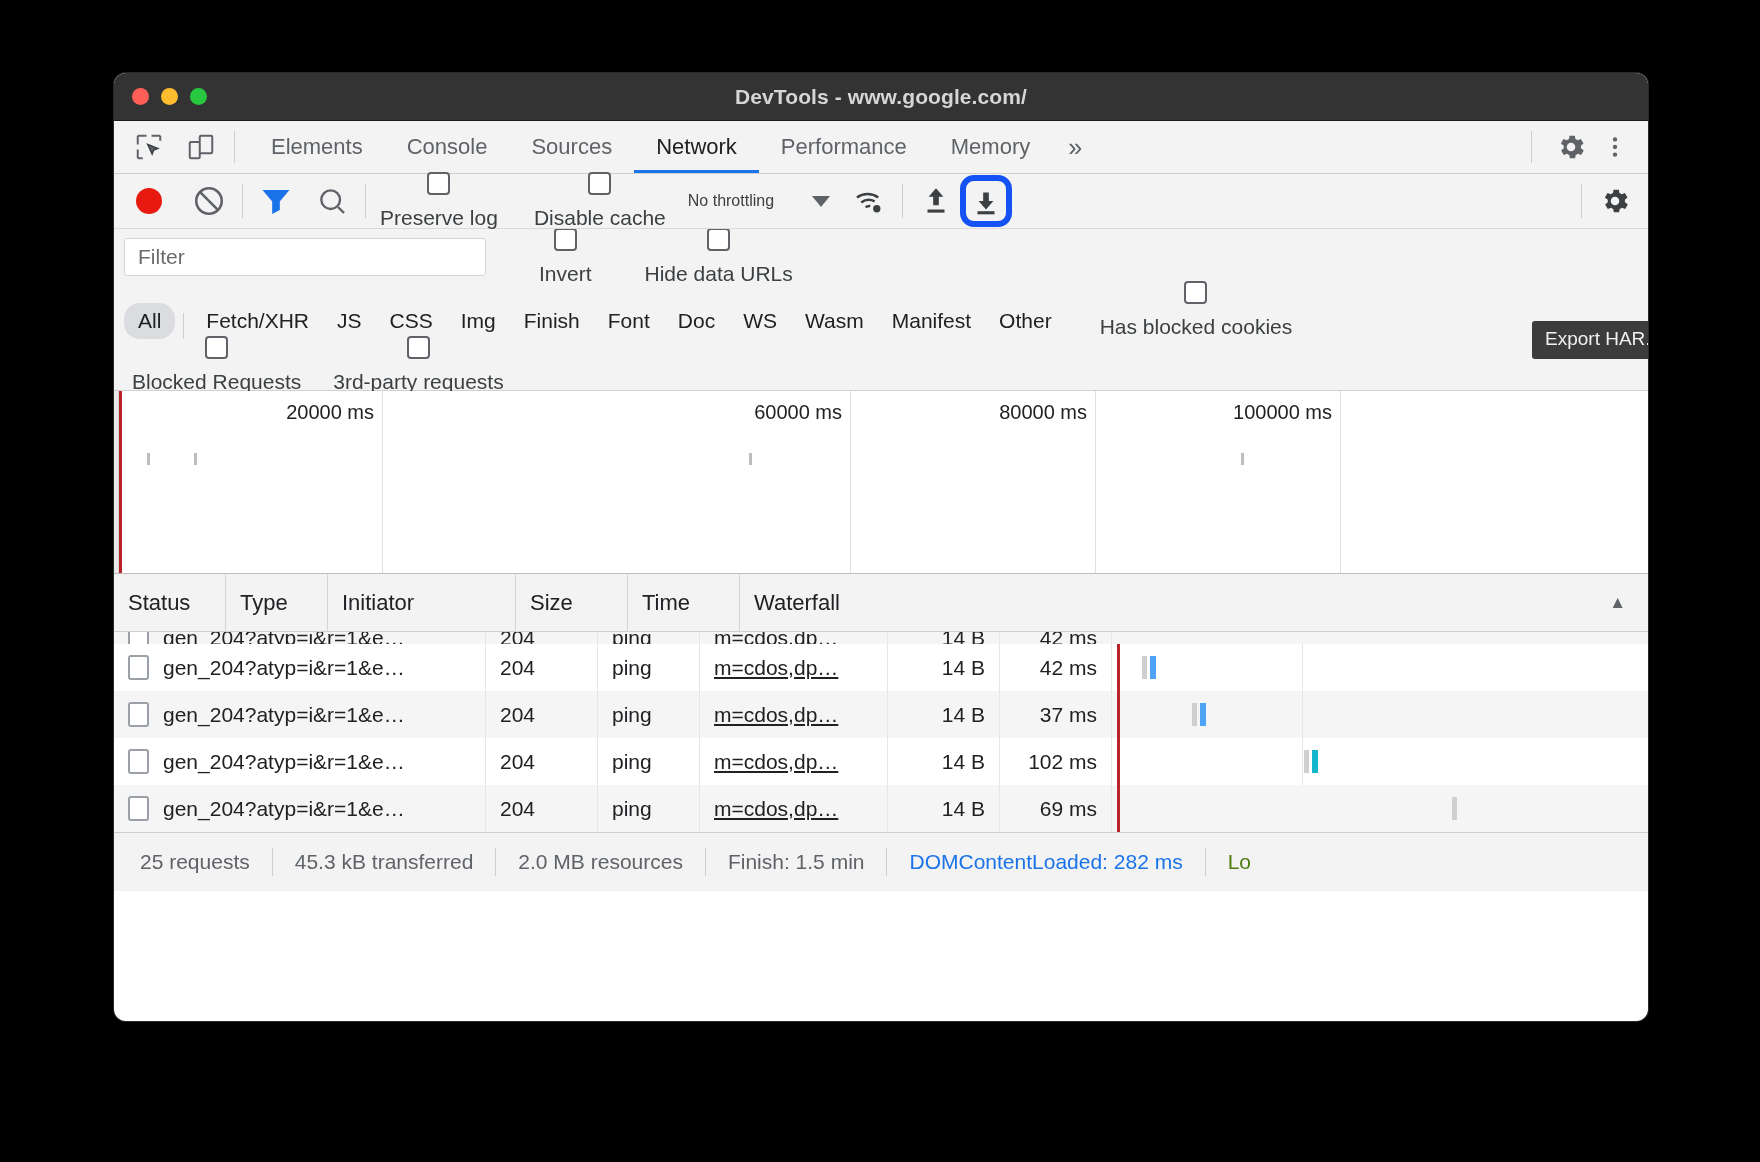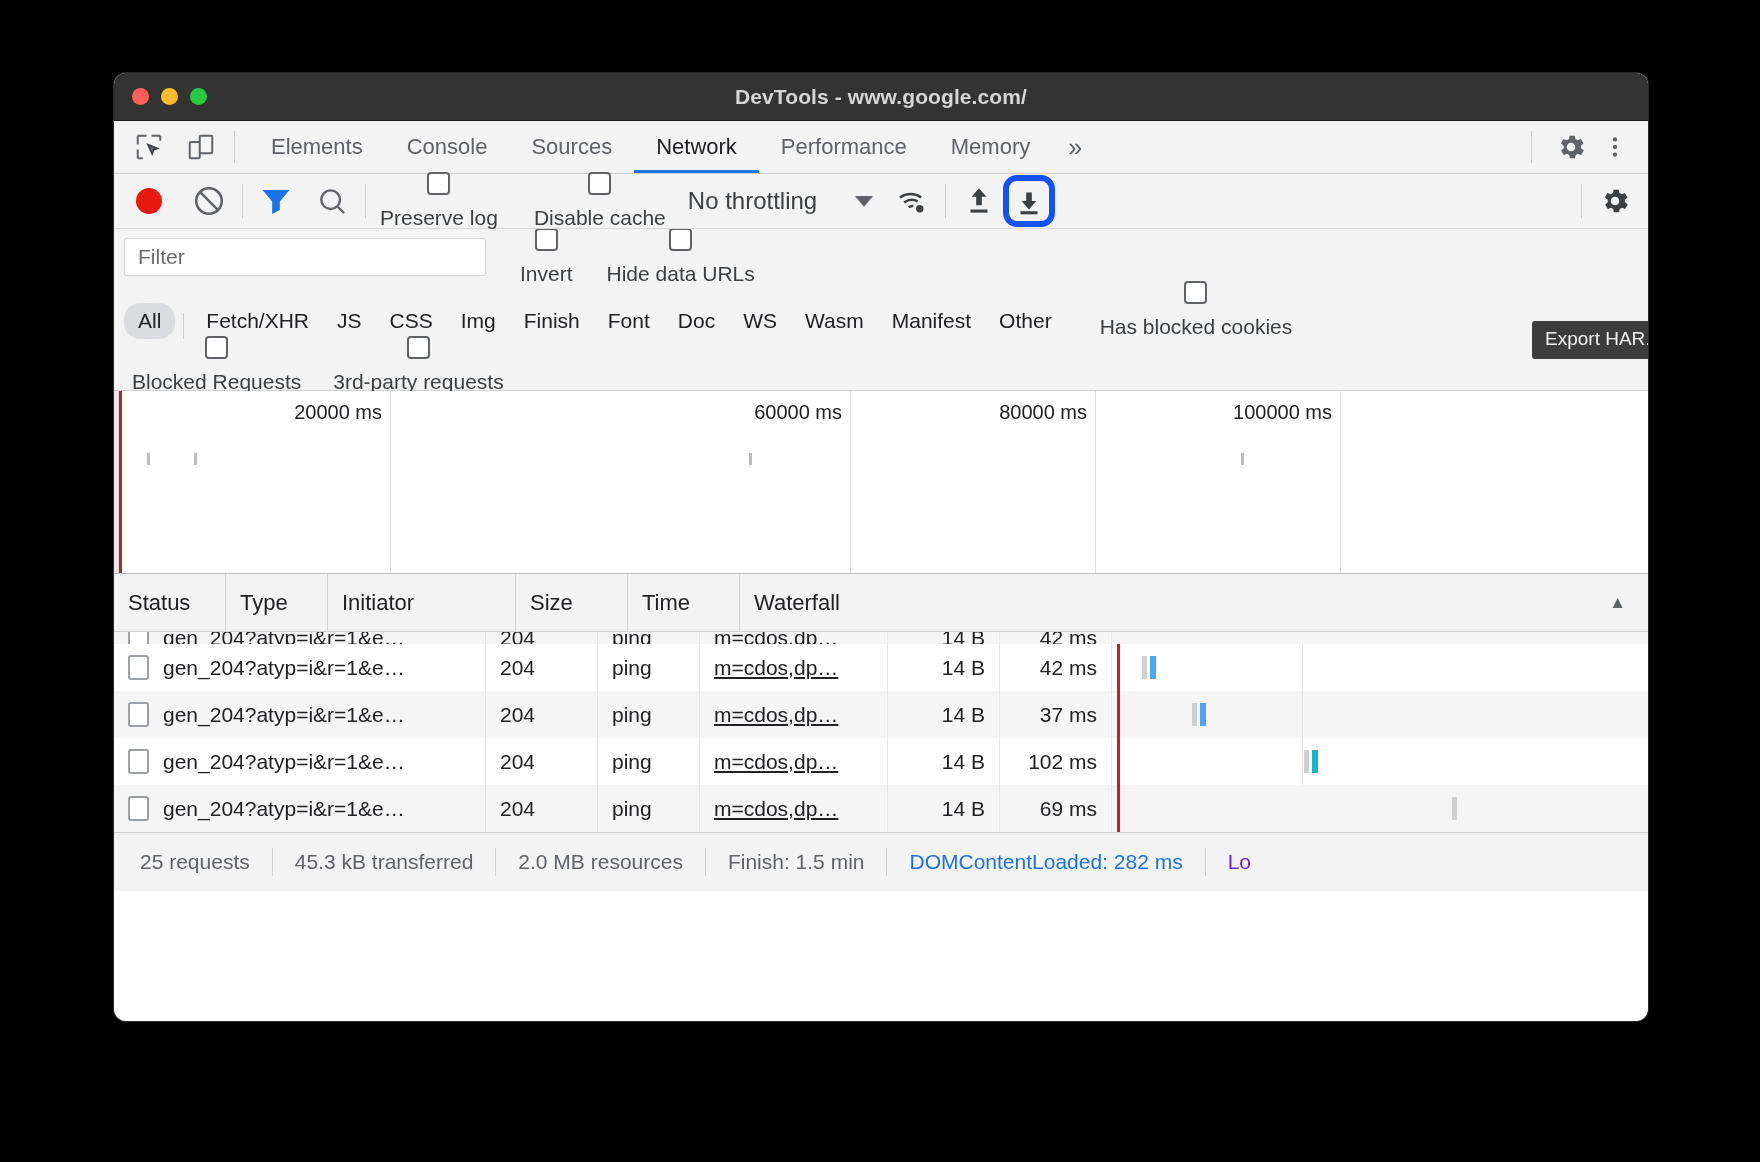--- a/index.html
+++ b/index.html
@@ -87,21 +87,21 @@
     position: relative;
   }
   .rec-dot { width: 26px; height: 26px; border-radius: 50%; background: #e8190f; }
   .chk-label { display: flex; align-items: center; gap: 11px; font-size: 21px; color: #3c4043; cursor: pointer; white-space: nowrap; flex-direction: column;}
   .chk {
     width: 23px; height: 23px; border: 2px solid #5f6368; border-radius: 4px;
     background: #fff; flex: 0 0 auto;
   }
   .throttle {
     display: flex; align-items: center; gap: 38px;
-    font-size: 24px; color: #3c4043; cursor: pointer; margin-left: 22px;
+    font-size: 16px; color: #3c4043; cursor: pointer; margin-left: 22px;
   }
   .caret { width: 0; height: 0; border-left: 9px solid transparent; border-right: 9px solid transparent; border-top: 11px solid #5f6368; }
   .export-wrap { position: relative; display: flex; align-items: center; justify-content: center; }
   .export-ring {
     position: absolute; left: 50%; top: 50%;
     transform: translate(-50%,-50%);
     width: 52px; height: 52px;
     border: 6px solid #1452f3; border-radius: 14px;
     pointer-events: none;
   }
@@ -115,21 +115,21 @@
     white-space: nowrap;
     z-index: 40;
   }
 
   
   .filter-bar {
     height: 56px;
     background: #f3f3f3;
     display: flex; align-items: center;
     padding-left: 10px;
-    gap: 34px;
+    gap: 53px;
   }
   .filter-input {
     width: 362px; height: 38px;
     background: #fff; border: 1px solid #d6d6d6; border-radius: 3px;
     display: flex; align-items: center; padding: 0 13px;
     font-size: 21px; color: #6b6b6b;
   }
   .type-bar {
     height: 54px; background: #f3f3f3;
     display: flex; align-items: flex-end; padding-left: 10px; gap: 0;
@@ -205,21 +205,21 @@
     border-top: 1px solid #cfcfcf;
     display: flex; align-items: center;
     padding-left: 26px;
     font-size: 21px; color: #5f6368;
     gap: 0;
   }
   .sb-item { padding: 0 22px; white-space: nowrap; }
   .sb-item:first-child { padding-left: 0; }
   .sb-sep { width: 1px; height: 28px; background: #cfcfcf; }
   .sb-dcl { color: #1a73e8; font-weight: 500; }
-  .sb-load { color: #6d28d9; font-weight: 500; }
+  .sb-load { color: #4d7c0f; font-weight: 500; }
 </style>
 </head>
 <body>
 
 <div id="devtools-window">
 
   <div class="titlebar">
     <div class="traffic">
       <div class="dot red"></div>
       <div class="dot yellow"></div>
@@ -390,21 +390,21 @@
     <div class="chk-label">
       <div class="chk"></div>
       <span>3rd-party requests</span>
     </div>
   </div>
 
   <div class="overview">
     <div class="ov-rail"></div>
     <div class="ov-body">
       <div class="ov-redline"></div>
-      <div class="ov-cell" style="left:16px;width:256px">
+      <div class="ov-cell" style="left:8px;width:256px">
         <span class="ov-label">20000 ms</span>
       </div>
       <div class="ov-cell" style="left:487px;width:245px">
         <span class="ov-label">60000 ms</span>
       </div>
       <div class="ov-cell" style="left:732px;width:245px">
         <span class="ov-label">80000 ms</span>
       </div>
       <div class="ov-cell" style="left:977px;width:245px">
         <span class="ov-label">100000 ms</span>

